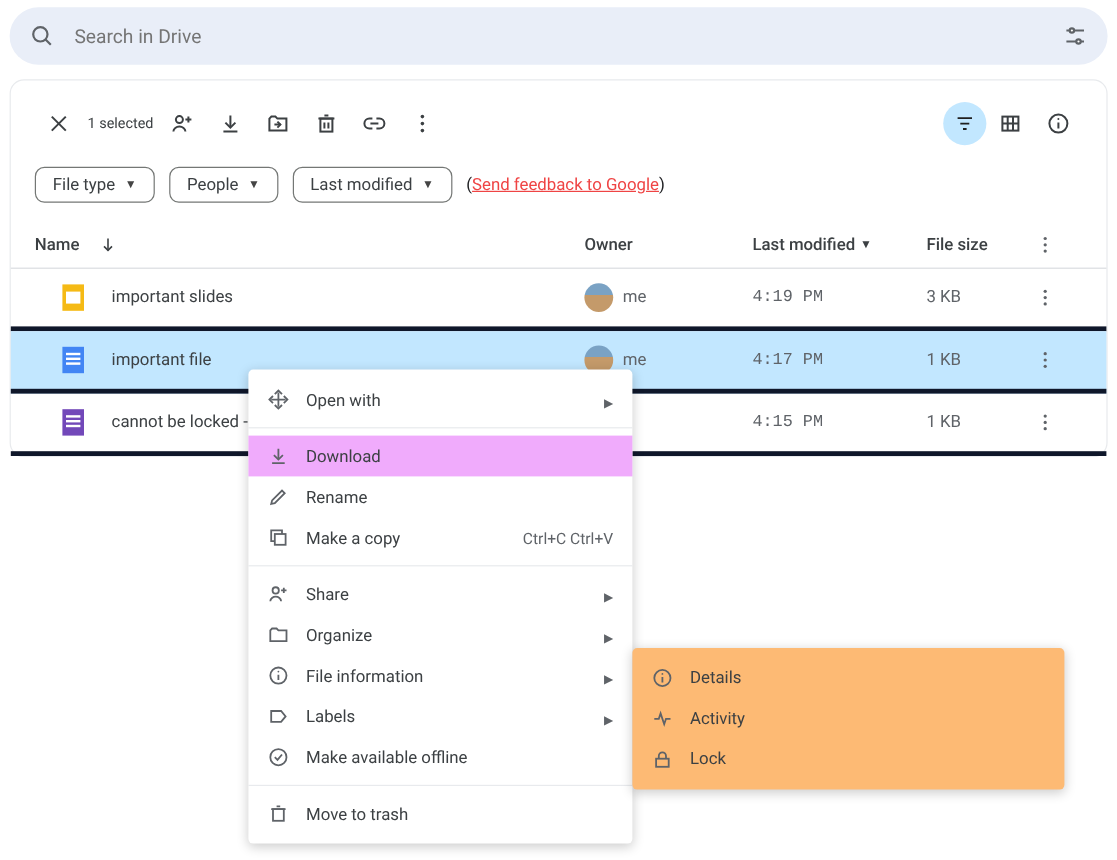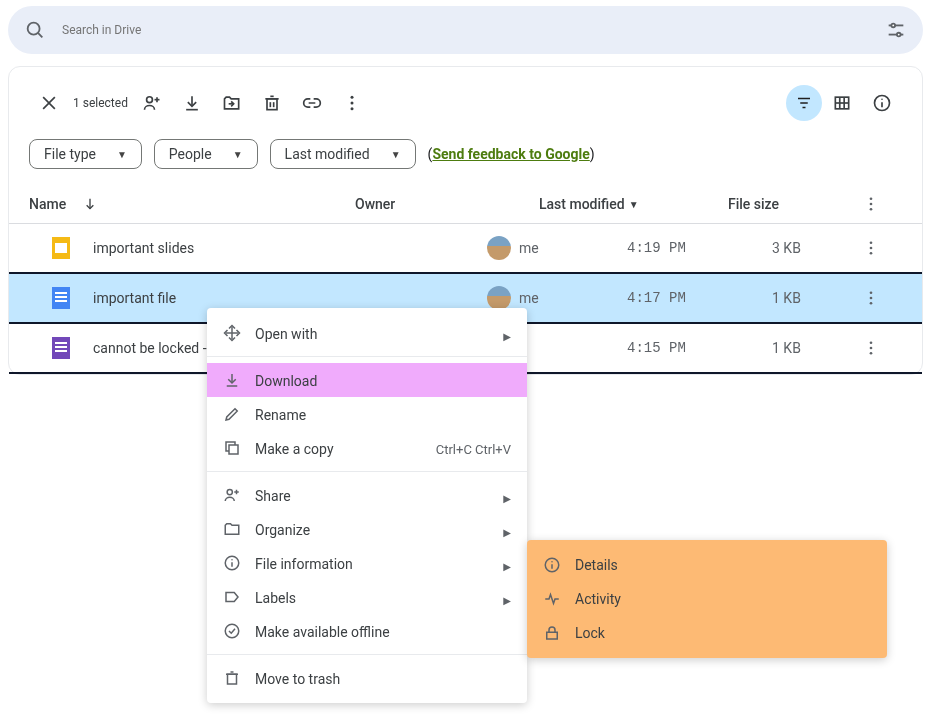--- a/index.html
+++ b/index.html
@@ -1,44 +1,44 @@
 <!DOCTYPE html>
 <html><head>
 <meta charset="utf-8">
 <style>
   * { box-sizing: border-box; margin: 0; padding: 0; font-family: 'Google Sans', Roboto, Arial, sans-serif; }
   body { background: #fff; color: #202124; font-size: 14px; }
 
   .search-bar { display: flex; align-items: center; background: #e9eef8; border-radius: 24px; height: 48px; margin: 6px 8px 12px 8px; padding: 0 16px; }
   .search-bar .sicon { color: #5f6368; margin-right: 16px; }
-  .search-bar .sinput { flex: 1; border: none; background: transparent; font-size: 12px; color: #8b5cf6; outline: none; }
+  .search-bar .sinput { flex: 1; border: none; background: transparent; font-size: 16px; color: #8b5cf6; outline: none; }
   .search-bar .tune { color: #5f6368; }
 
   .main { margin: 0 8px; border: 1px solid #e8eaed; border-radius: 12px; padding-top: 8px; background:#fff;}
 
   .toolbar { display: flex; align-items: center; padding: 8px 20px; }
   .toolbar .icn { width: 40px; height: 40px; display:flex; align-items:center; justify-content:center; text-align: center; color: #3c4043; cursor: pointer; }
   .toolbar .sel { font-size: 12px; color: #3c4043; margin-left:4px; margin-right: 4px; }
   .toolbar .spacer { flex: 1; }
   .toolbar .round-active { background: #c2e7ff; border-radius: 50%; width:36px; height:36px; display:flex;align-items:center;justify-content:center;}
 
   .chips { display: flex; align-items: center; gap: 12px; padding: 8px 20px 16px 20px; }
-  .chip { display: inline-flex; align-items: center; gap: 21px; border: 1px solid #747775; border-radius: 8px; padding: 6px 14px; font-size: 14px; color: #3c4043; cursor: pointer; }
+  .chip { display: inline-flex; align-items: center; gap: 8px; border: 1px solid #747775; border-radius: 8px; padding: 6px 14px; font-size: 14px; color: #3c4043; cursor: pointer; }
   .chip .dd { font-size: 10px; color:#444;}
   .feedback { font-size: 14px; }
-  .feedback a { color: #4d7c0f; text-decoration: underline; font-weight: bold; }
-
-  .header-row { display: flex; align-items: center; padding: 10px 20px; border-bottom: 1px solid #dadce0; color:#3c4043; font-weight:500;gap:44px;}
+  .feedback a { color: #ef4444; text-decoration: underline; }
+
+  .header-row { display: flex; align-items: center; padding: 10px 20px; border-bottom: 1px solid #dadce0; color:#3c4043; font-weight:500;}
   .col-name { flex: 1; display:flex; align-items:center; gap:16px;}
   .col-owner { width: 140px; }
   .col-mod { width: 145px; display:flex; align-items:center; gap:4px;}
   .col-size { width: 90px; }
   .col-menu { width: 40px; text-align:center;}
 
-  .row { display: flex; align-items: center; padding: 12px 20px; border-bottom: 2px solid #0f172a; }
+  .row { display: flex; align-items: center; padding: 12px 20px; border-bottom: 4px solid #0f172a; }
   .row .ficon { width: 24px; height: 24px; margin-right: 20px; margin-left:20px; display:flex;align-items:center;justify-content:center; border-radius:2px;}
   .row .fname { flex: 1; color:#3c4043;}
   .row .owner { width: 140px; display:flex; align-items:center; gap:8px; color:#5f6368;}
   .row .avatar { width:24px; height:24px; border-radius:50%; background: linear-gradient(#7aa2c4 40%, #c49a6a 40%);}
   .row .mod { width: 145px; color:#5f6368;font-family:Liberation Mono, monospace;}
   .row .size { width: 90px; color:#5f6368;}
   .row .menu { width: 40px; text-align:center; color:#5f6368; cursor:pointer;}
   .row.selected { background: #c2e7ff; }
 
   .slides-icon{background:#f5ba15;width:18px;height:22px;position:relative;}

